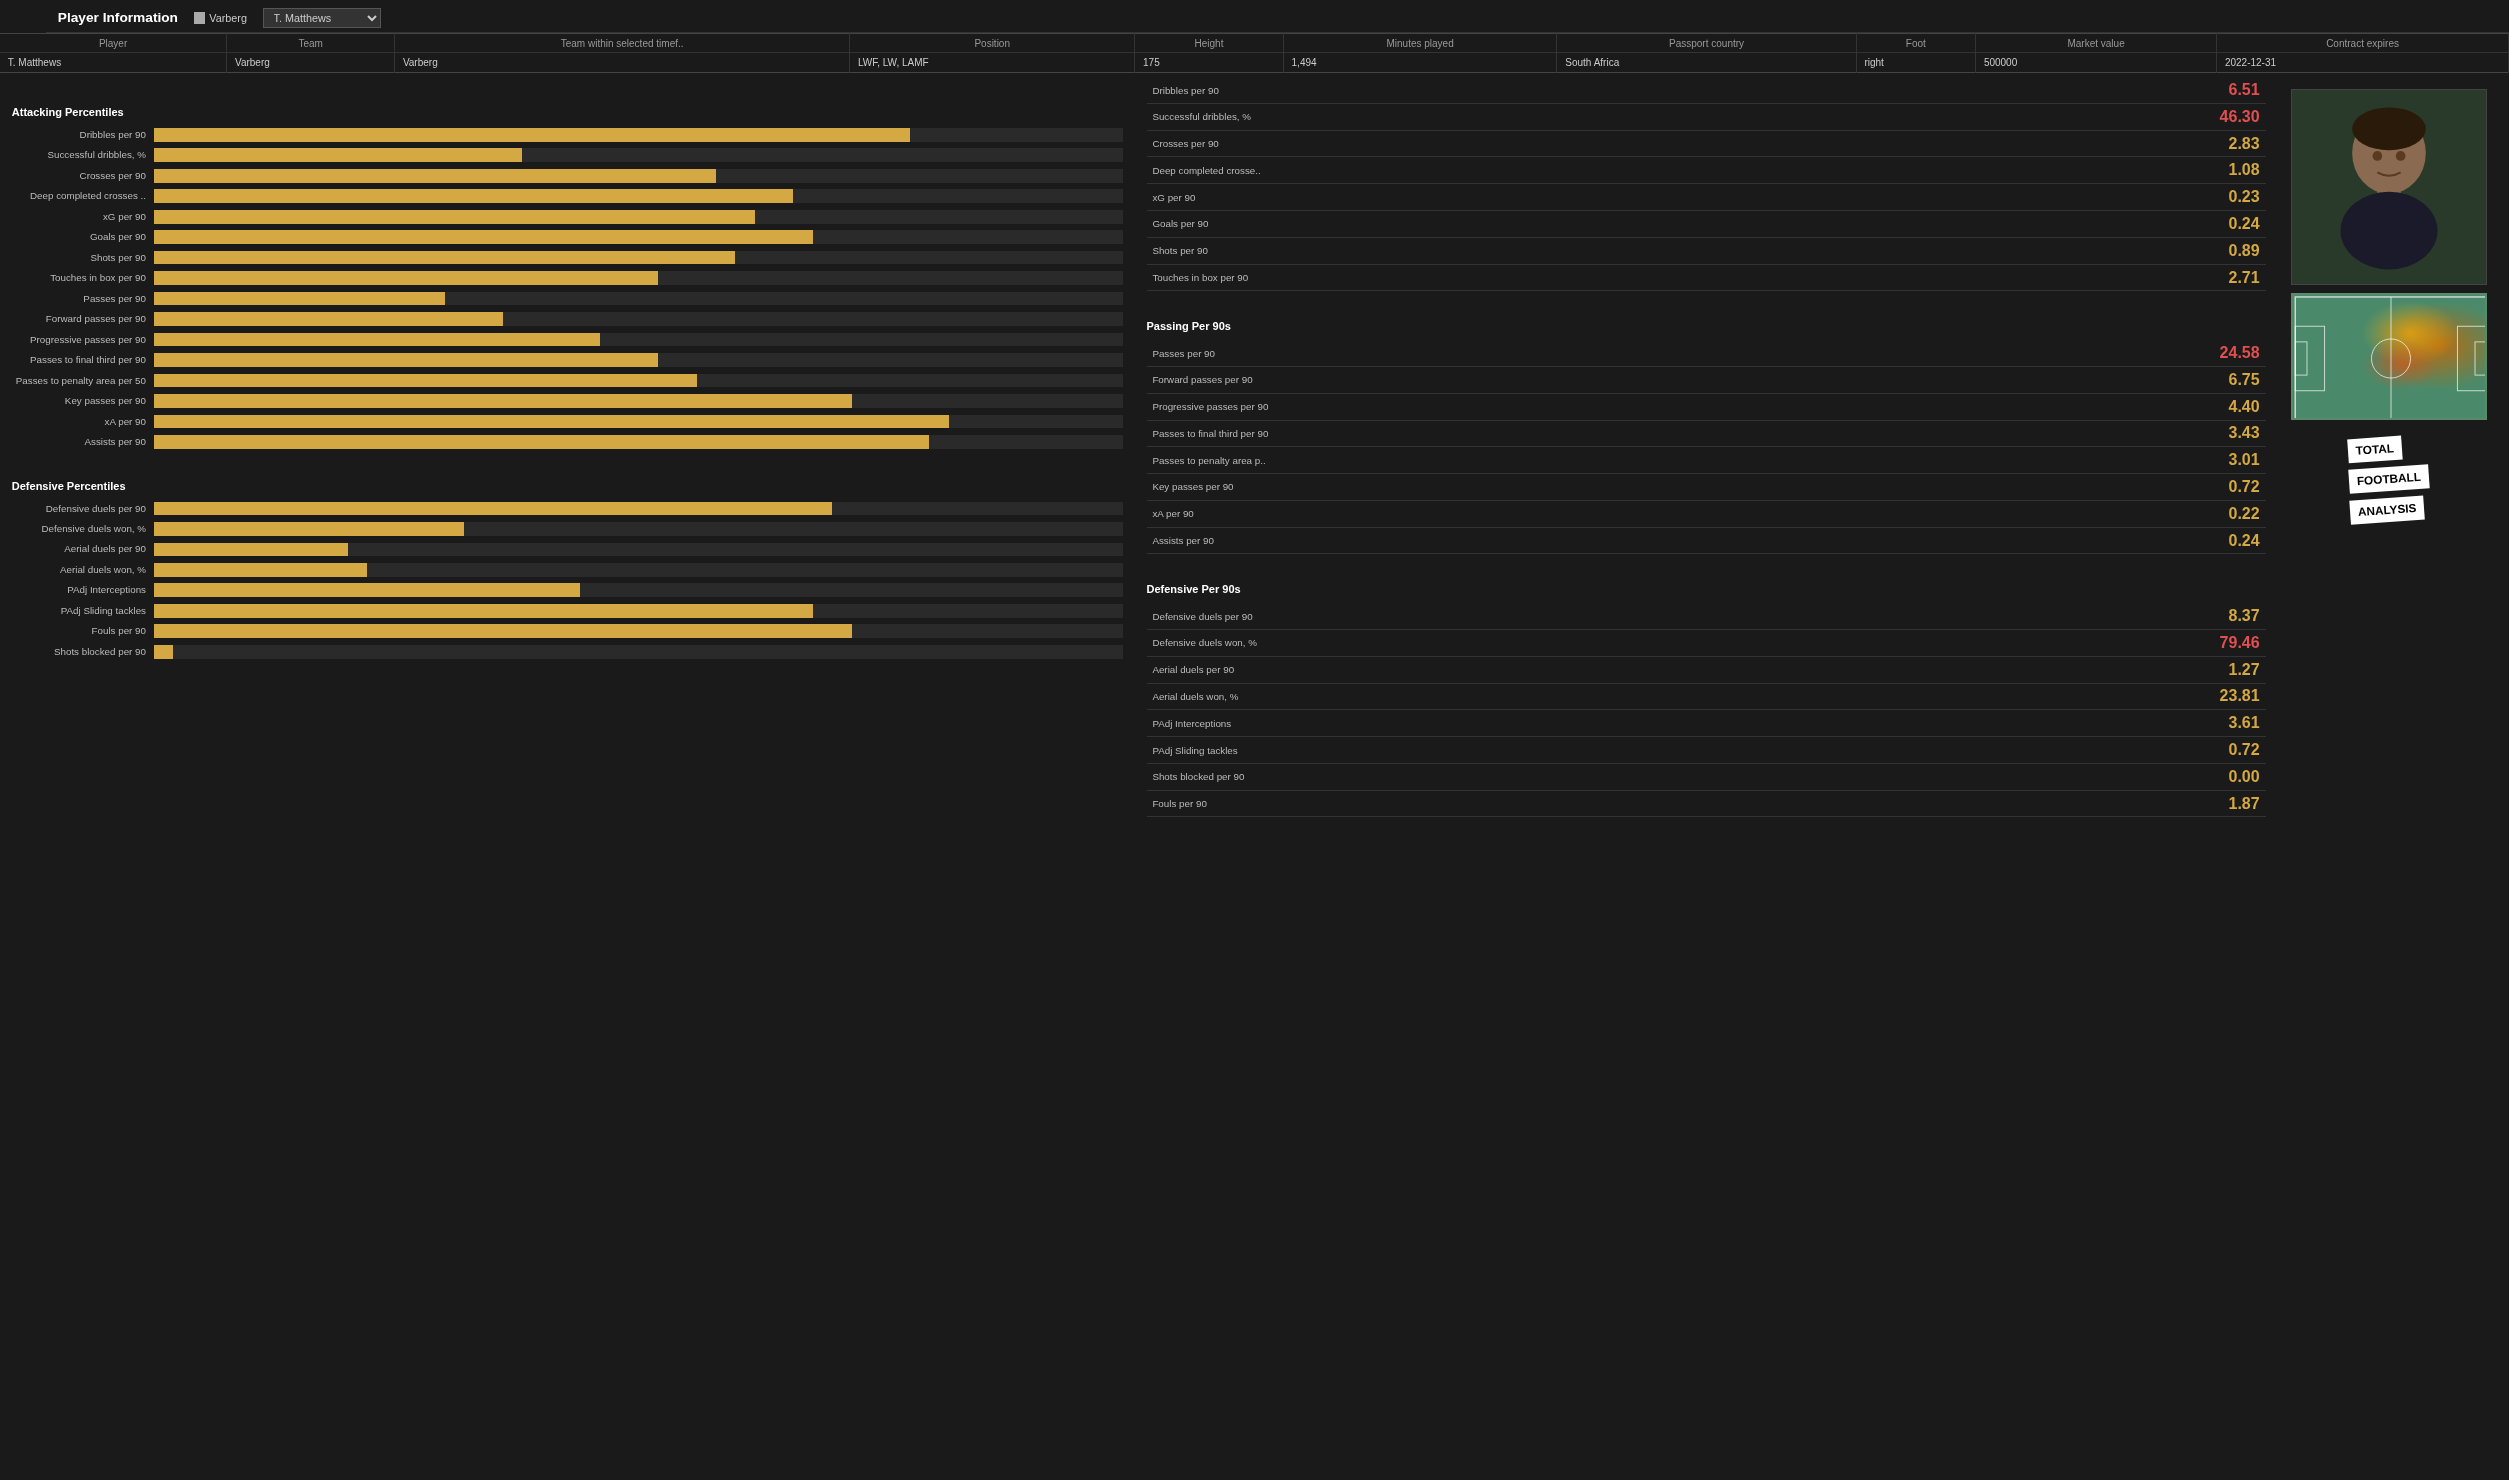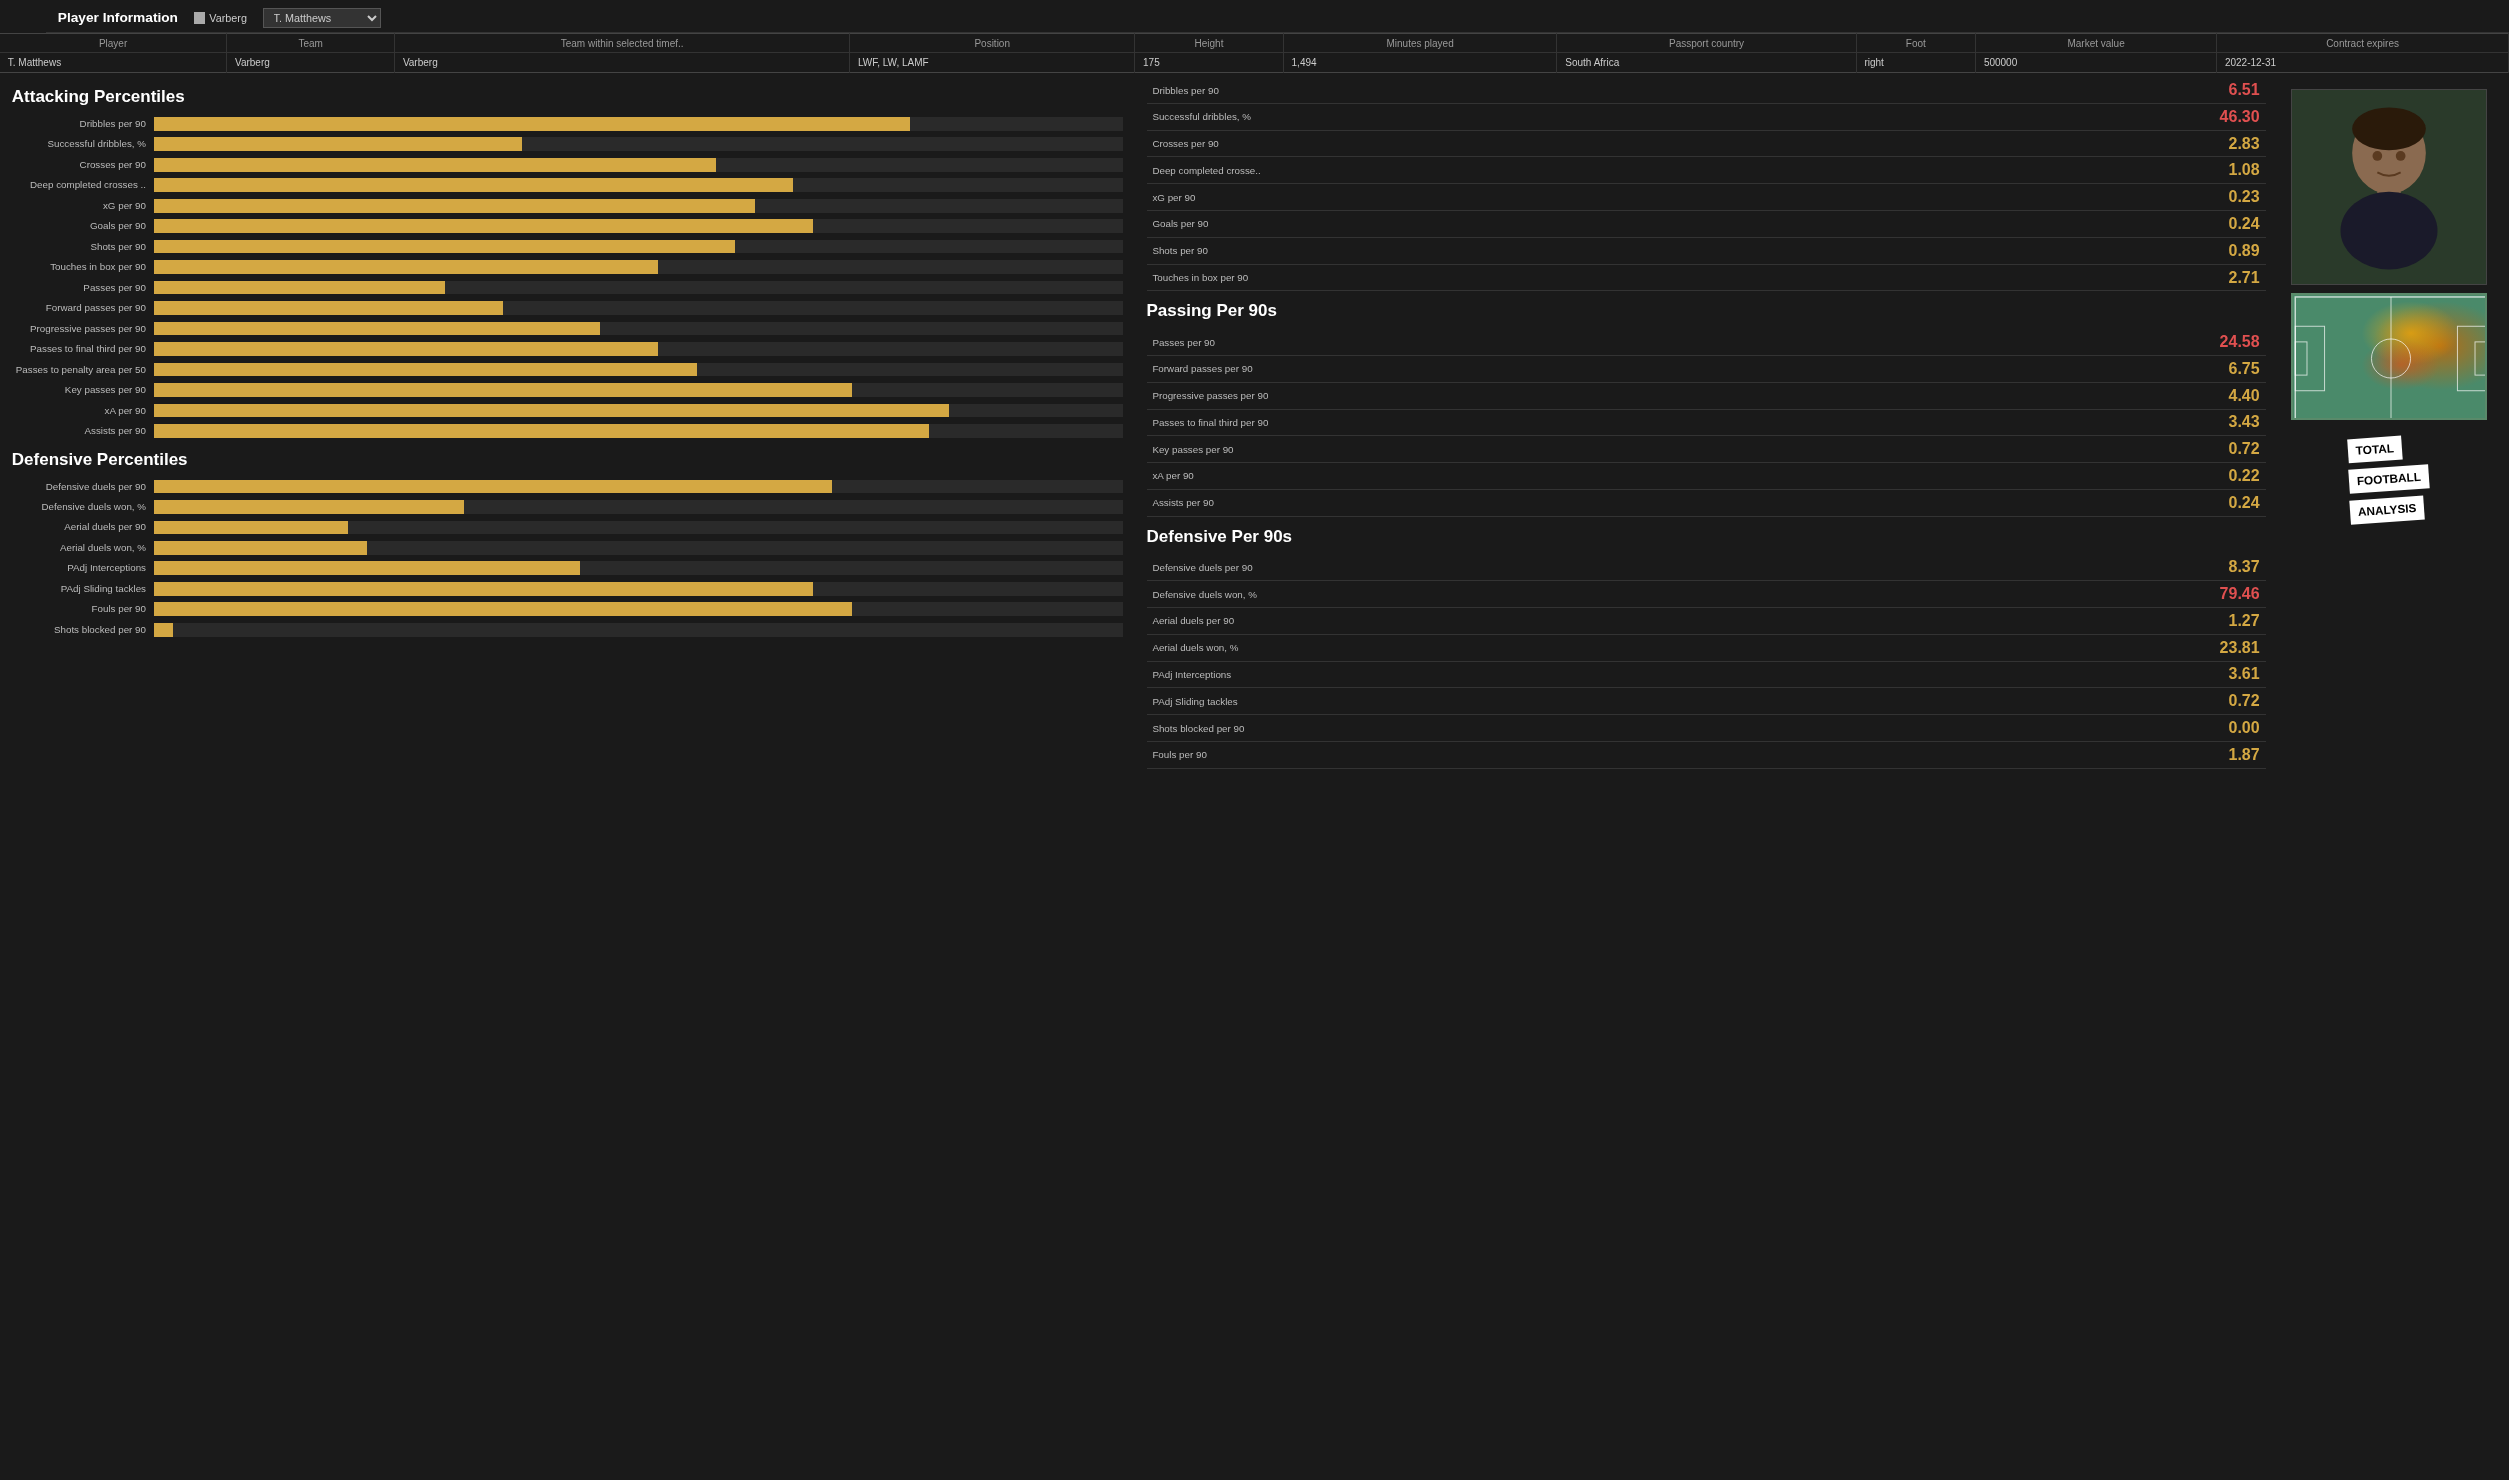--- a/index.html
+++ b/index.html
@@ -71,25 +71,25 @@
     .player-info-table td {
       color: #ccc;
     }
 
     
     .left-col {
       padding-right: 7.8px;
     }
 
     .section-title {
-      font-size: 17px;
+      font-size: 11px;
       font-weight: bold;
       color: #fff;
       margin-bottom: 7.8px;
-      margin-top: 10px;
+      margin-top: 29px;
     }
 
     
     .bar-row {
       display: flex;
       align-items: center;
       margin-bottom: 2.9px;
       height: 17.6px;
     }
     .bar-label {
@@ -455,20 +455,24 @@
             </tr>
             <tr>
               <td class="stat-name">Progressive passes per 90</td>
               <td class="stat-value">4.40</td>
             </tr>
             <tr>
               <td class="stat-name">Passes to final third per 90</td>
               <td class="stat-value">3.43</td>
             </tr>
             <tr>
+              <td class="stat-name">Passes to penalty area p..</td>
+              <td class="stat-value">3.01</td>
+            </tr>
+            <tr>
               <td class="stat-name">Key passes per 90</td>
               <td class="stat-value">0.72</td>
             </tr>
             <tr>
               <td class="stat-name">xA per 90</td>
               <td class="stat-value">0.22</td>
             </tr>
             <tr>
               <td class="stat-name">Assists per 90</td>
               <td class="stat-value">0.24</td>

